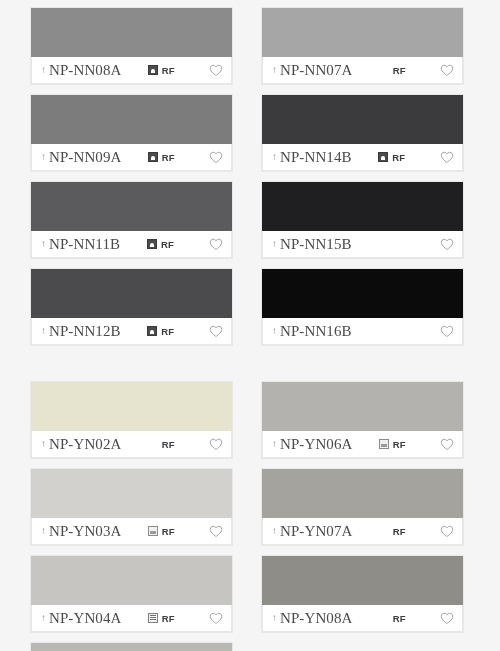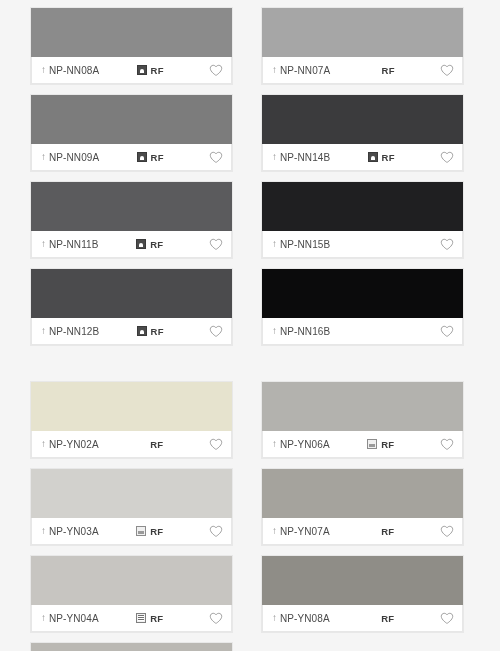--- a/index.html
+++ b/index.html
@@ -50,25 +50,26 @@
   }
 
   .arrow{
     font-size:10px;
     color:#8d8d8d;
     line-height:1;
     margin-right:3px;
     flex:0 0 auto;
   }
   .code{
-    font-size:10px;
+    font-size:15px;
     color:#4a4a4a;
     letter-spacing:0.1px;
     white-space:nowrap;
     flex:0 0 auto;
+    font-family:Liberation Serif, serif;
   }
 
   .mid{
     flex:1 1 auto;
     display:flex;
     align-items:center;
     justify-content:center;
     padding-right:6px;
   }
   .rf-wrap{

